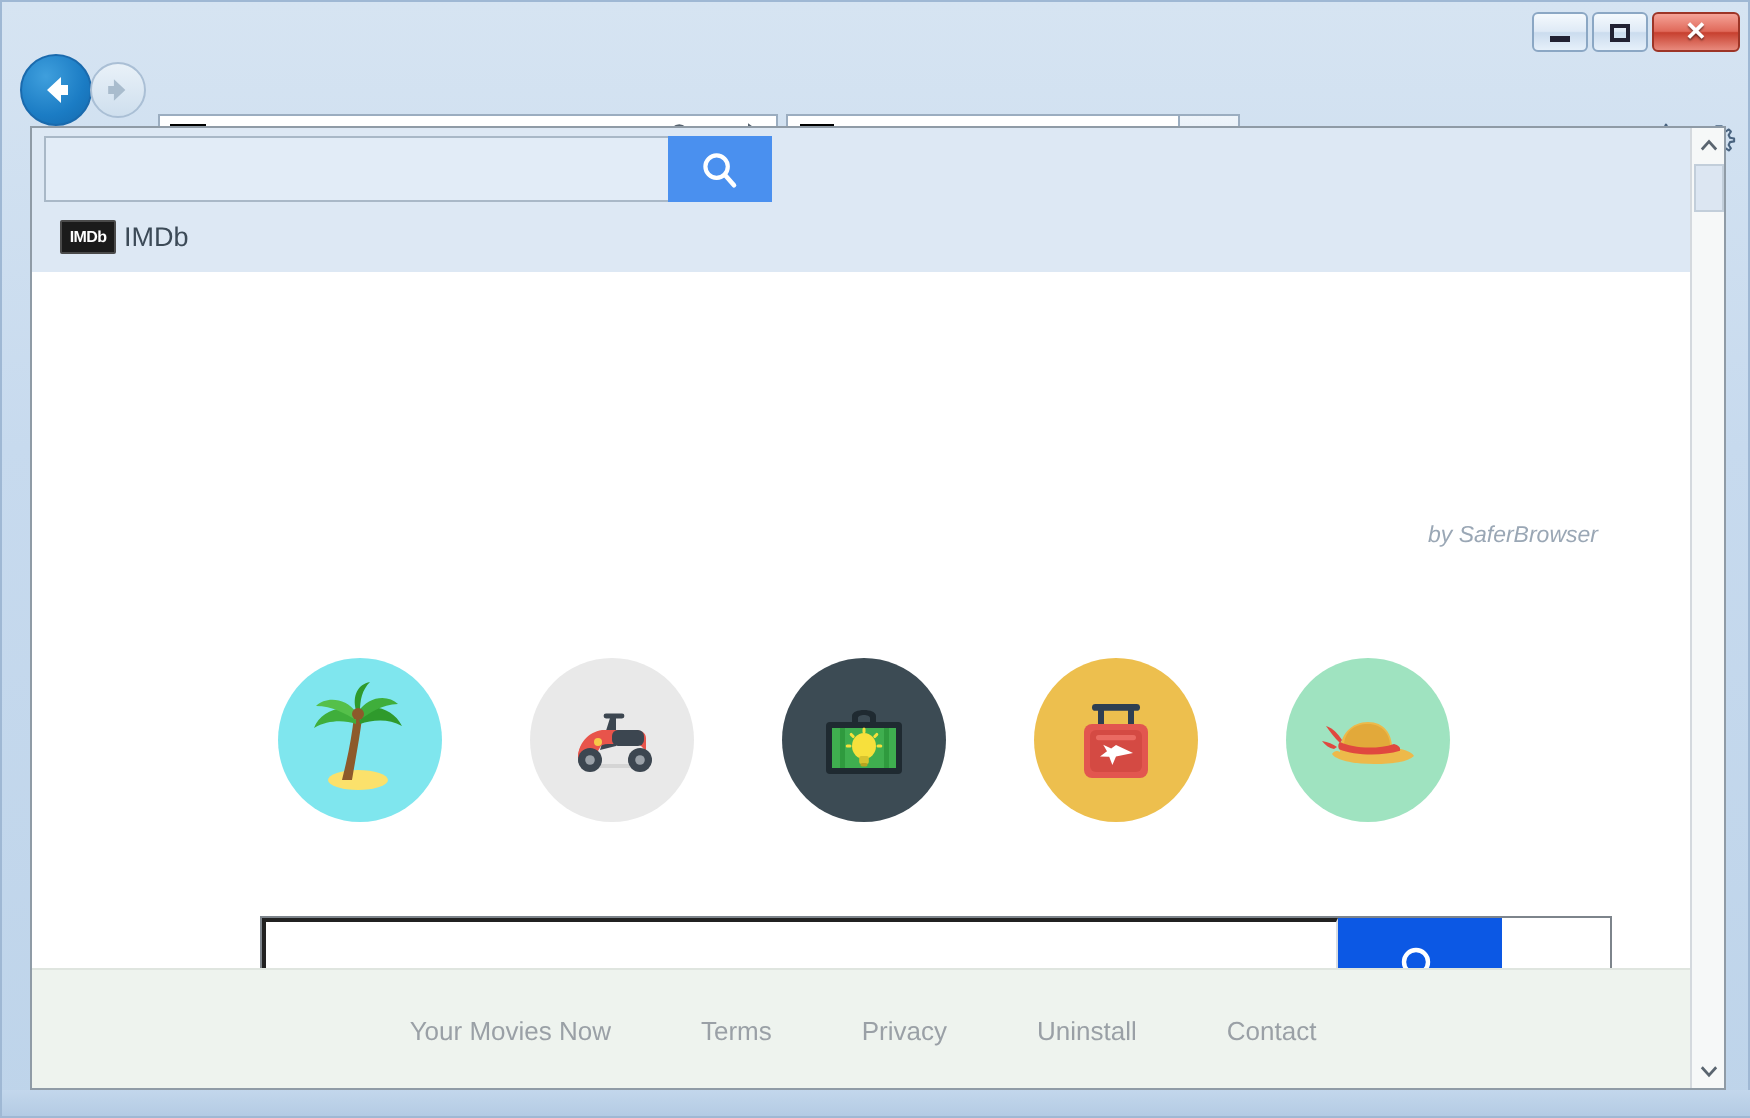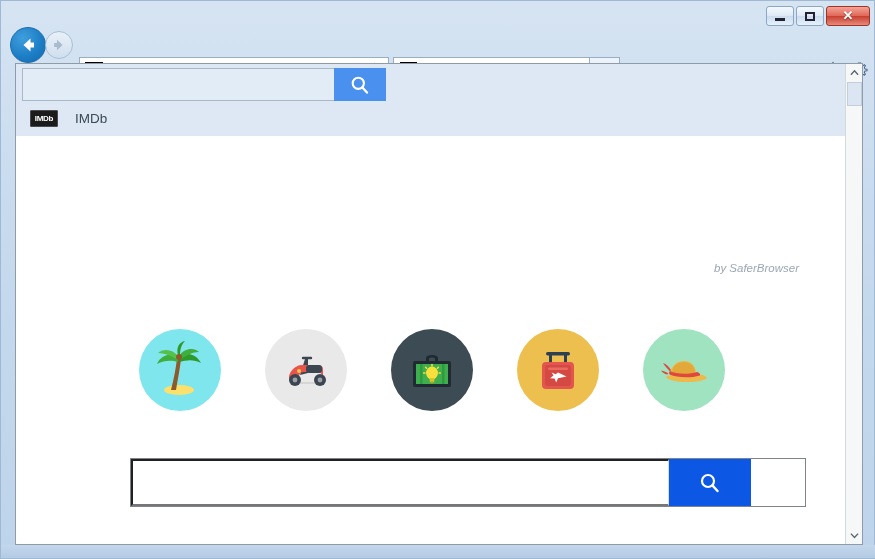--- a/index.html
+++ b/index.html
@@ -165,21 +165,21 @@
     border-right: none;
     box-sizing: border-box;
   }
   #toolbar-search-button {
     width: 52px; height: 33px;
     background: #4a90ef;
     display: flex; align-items: center; justify-content: center;
   }
   #toolbar-imdb {
     position: absolute; left: 14px; top: 46px;
-    display: flex; align-items: center; gap: 17px;
+    display: flex; align-items: center; gap: 4px;
   }
   #imdb-badge {
     width: 26px; height: 15px;
     background: #1b1b1b;
     border: 1px solid #4a4a4a;
     display: flex; align-items: center; justify-content: center;
     border-radius: 1px;
   }
   #imdb-badge-text {
     color: #ffffff; font-size: 8px; font-weight: bold;
@@ -474,20 +474,27 @@
         <input id="main-search-input" type="text" placeholder="" style="">
         <div id="main-search-button">
           <svg width="24" height="24" viewBox="0 0 24 24">
             <circle cx="10" cy="10" r="6" fill="none" stroke="#ffffff" stroke-width="2.2"></circle>
             <line x1="14.4" y1="14.4" x2="19.5" y2="20" stroke="#ffffff" stroke-width="2.4" stroke-linecap="round"></line>
           </svg>
         </div>
         <div id="main-search-tail"></div>
       </div>
 
+      <div id="footer">
+        <span class="footer-link">Your Movies Now</span>
+        <span class="footer-link">Terms</span>
+        <span class="footer-link">Privacy</span>
+        <span class="footer-link">Uninstall</span>
+        <span class="footer-link">Contact</span>
+      </div>
     </div>
 
     <div id="scrollbar">
       <div class="sb-arrow" id="sb-up">
         <svg width="9" height="7" viewBox="0 0 10 7">
           <path d="M1 6 L5 1.6 L9 6" fill="none" stroke="#5a6570" stroke-width="1.5"></path>
         </svg>
       </div>
       <div id="sb-thumb"></div>
       <div class="sb-arrow" id="sb-down">

